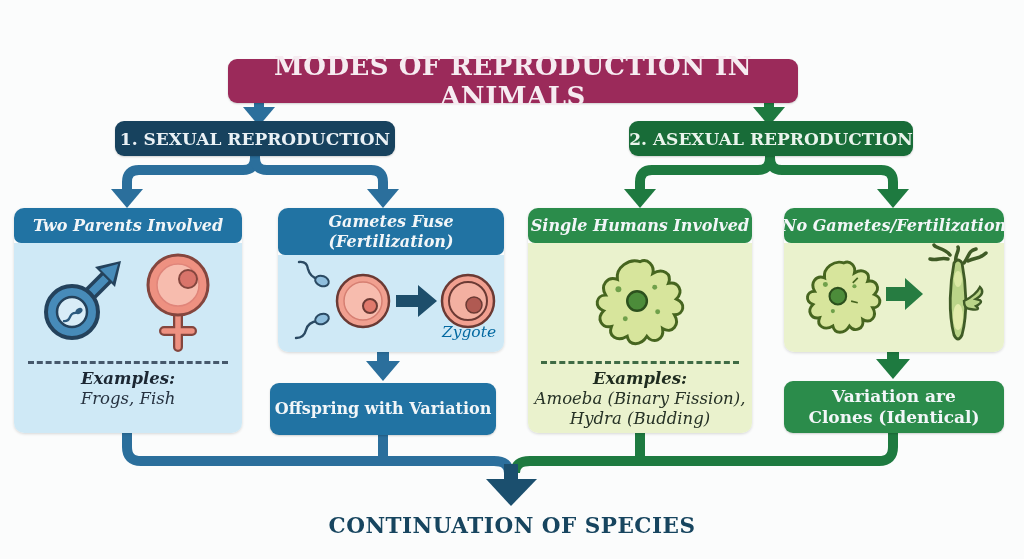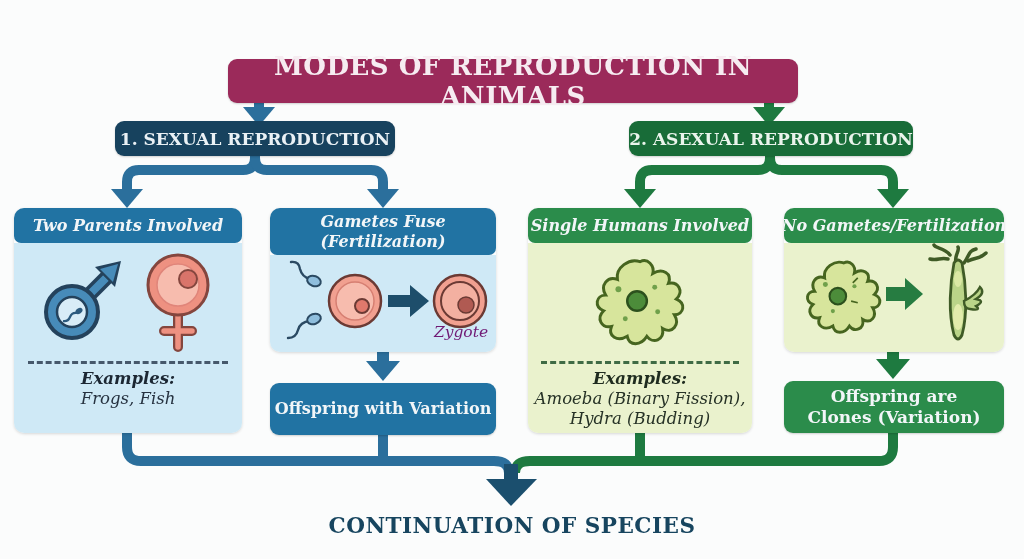--- a/index.html
+++ b/index.html
@@ -23,40 +23,40 @@
     flex:0 0 auto;display:flex;align-items:center;justify-content:center;text-align:center;
     color:#f2f6f8;font-weight:bold;font-size:16px;line-height:1.25;
     border-radius:0 0 7px 7px;white-space:nowrap;
   }
   .blue .card-header{background:#2173a3;}
   .green .card-header{background:#2b8c4b;}
   .card-body{flex:1 1 auto;position:relative;}
   .blue .card-body{background:#cfe9f6;}
   .green .card-body{background:#eaf2cd;}
   #card-parents{left:14px;top:208px;width:228px;height:225px;}
-  #card-gametes{left:270px;top:208px;width:226px;height:144px;align-items:flex-end;}
+  #card-gametes{left:278px;top:208px;width:226px;height:144px;align-items:flex-end;}
   #card-gametes .card-header{height:47px;white-space:normal;padding:0 18px;}
   #card-parents .card-header,#card-parent-single .card-header,#card-nogametes .card-header{height:35px;}
   #card-parent-single{left:528px;top:208px;width:224px;height:225px;}
   #card-nogametes{left:784px;top:208px;width:220px;height:144px;}
   .icon-row{display:flex;align-items:center;justify-content:center;gap:10px;padding-top:6px;}
   .dashed{border:0;border-top:3px dashed #46586b;width:88%;margin:4px auto 5px auto;}
   .green .dashed{border-top-color:#3f6b44;}
   .examples{text-align:center;font-size:16.5px;line-height:20px;color:#263240;}
   .green .examples{color:#263226;}
   .examples .ex-label{font-weight:bold;color:#1c2733;}
   .green .examples .ex-label{color:#1f2c1f;}
   .result-box{
     display:flex;align-items:center;justify-content:center;text-align:center;
     font-weight:bold;color:#f2f6f8;border-radius:9px;line-height:1.25;
     box-shadow:0 1px 2px rgba(0,0,0,.18);
   }
   #box-variation{left:270px;top:383px;width:226px;height:52px;background:#2173a3;font-size:16px;white-space:nowrap;}
   #box-clones{left:784px;top:381px;width:220px;height:52px;background:#2b8c4b;font-size:17px;padding:0 20px;}
-  #zygote-label{position:absolute;left:150px;top:68px;width:82px;text-align:center;font-size:15.5px;color:#701a75;}
+  #zygote-label{position:absolute;left:150px;top:68px;width:82px;text-align:center;font-size:15.5px;color:#0369a1;}
   #footer-label{
     position:absolute;left:0;top:513px;width:1024px;text-align:center;z-index:2;
     font-size:21.5px;font-weight:bold;color:#17455f;letter-spacing:.5px;
   }
 </style>
 </head>
 <body>
 
 <svg id="connectors" viewBox="0 0 1024 559" xmlns="http://www.w3.org/2000/svg">
   <g stroke="#2b6f9c" stroke-width="10" fill="none" stroke-linejoin="round">
@@ -209,15 +209,15 @@
           <path d="M24 20 C20 40 18 70 24 92 Q28 100 32 92 C38 70 36 40 32 20 Q28 14 24 20 Z" fill="#bad488" stroke="#3f5b26" stroke-width="2.8"></path>
           <path d="M34 58 Q46 52 50 44 Q56 50 46 56 Q56 58 46 63 Q52 68 40 66 Q34 66 34 58 Z" fill="#bad488" stroke="#3f5b26" stroke-width="2.4"></path>
           <ellipse cx="28" cy="74" rx="5" ry="13" fill="#e2ecab"></ellipse>
           <ellipse cx="28" cy="36" rx="4" ry="8" fill="#e2ecab" opacity="0.8"></ellipse>
         </g>
       </svg>
     </span>
   </div>
 </div>
 
-<div class="box result-box" id="box-clones">Offspring are Clones (Variation)</div>
+<div class="box result-box" id="box-clones">Variation are Clones (Identical)</div>
 
 <div id="footer-label">CONTINUATION OF SPECIES</div>
 
 </body></html>

